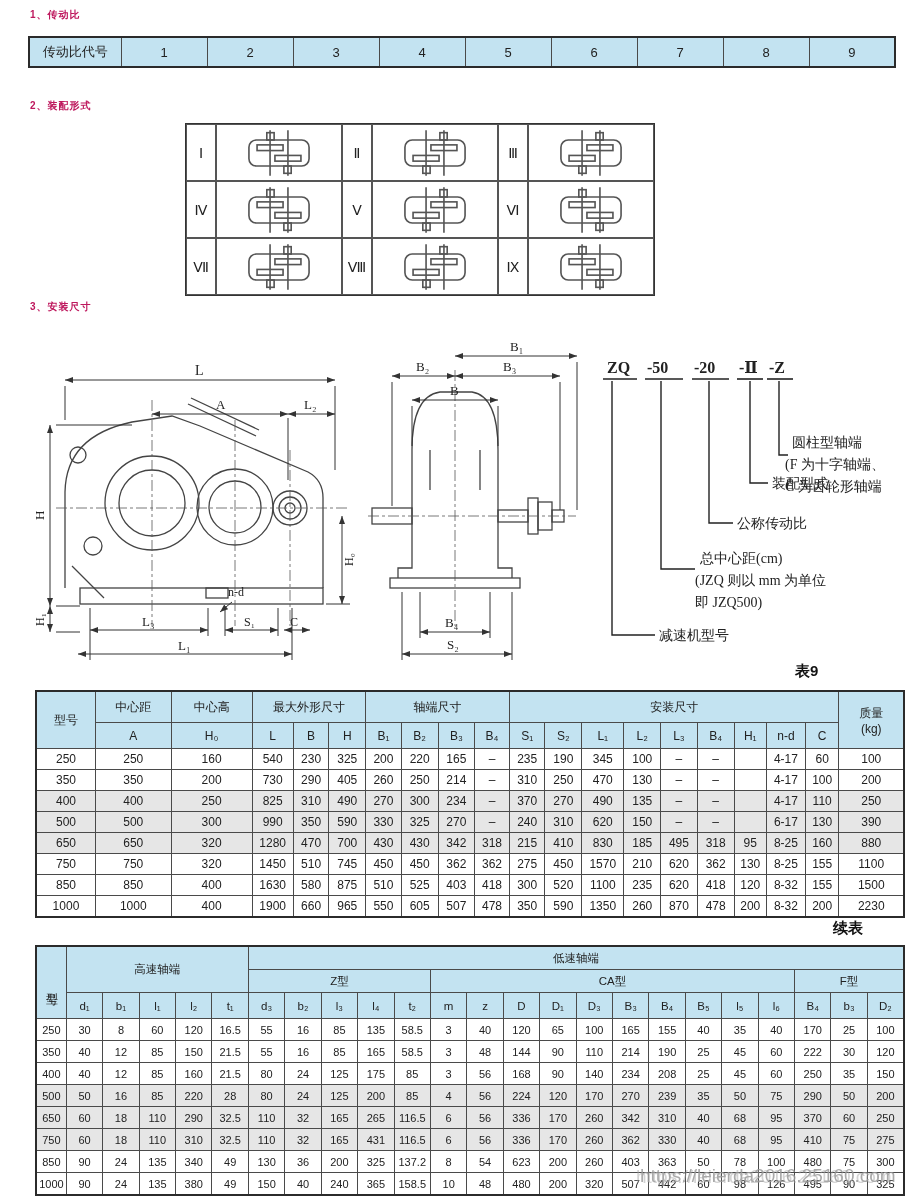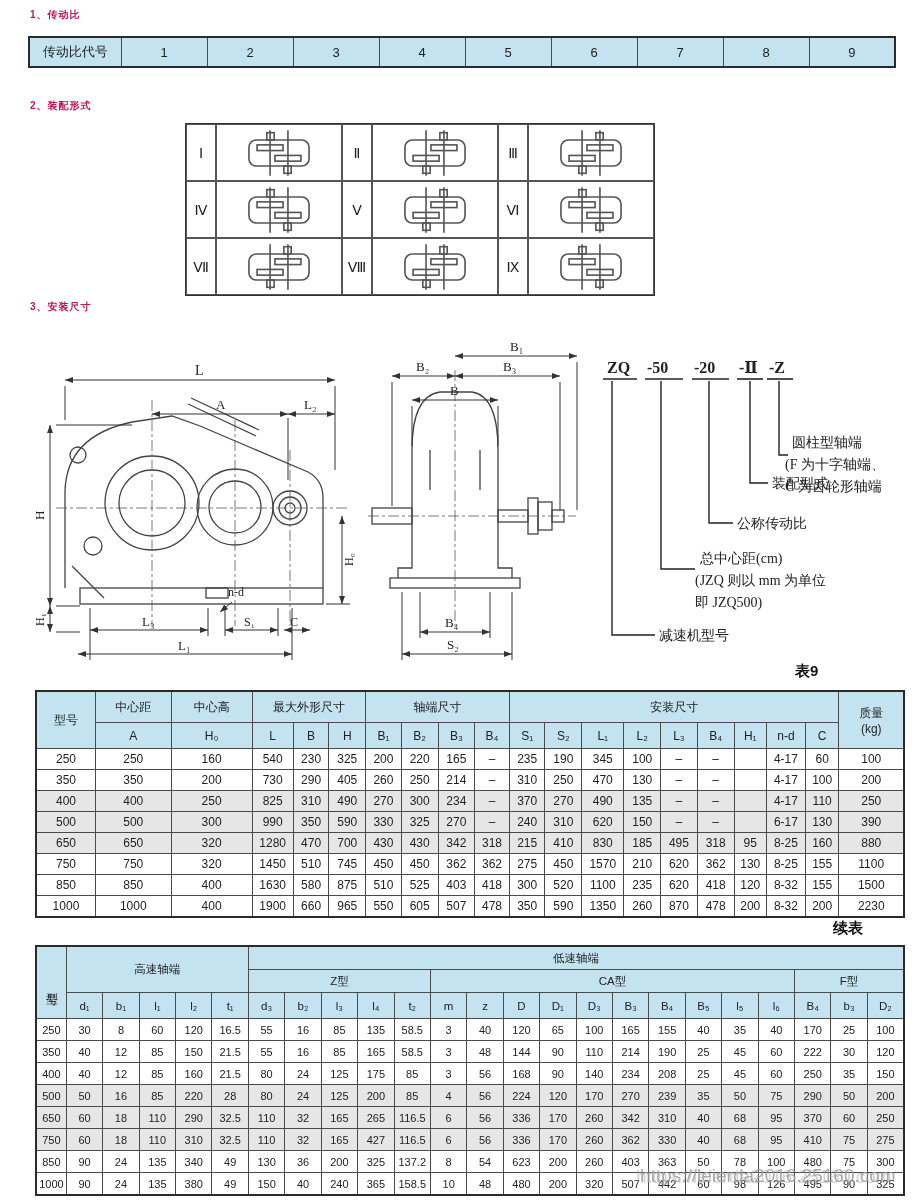--- a/index.html
+++ b/index.html
@@ -697,21 +697,21 @@
         <tr class="shaded">
           <td>750</td>
           <td>60</td>
           <td>18</td>
           <td>110</td>
           <td>310</td>
           <td>32.5</td>
           <td>110</td>
           <td>32</td>
           <td>165</td>
-          <td>427</td>
+          <td>431</td>
           <td>116.5</td>
           <td>6</td>
           <td>56</td>
           <td>336</td>
           <td>170</td>
           <td>260</td>
           <td>362</td>
           <td>330</td>
           <td>40</td>
           <td>68</td>

